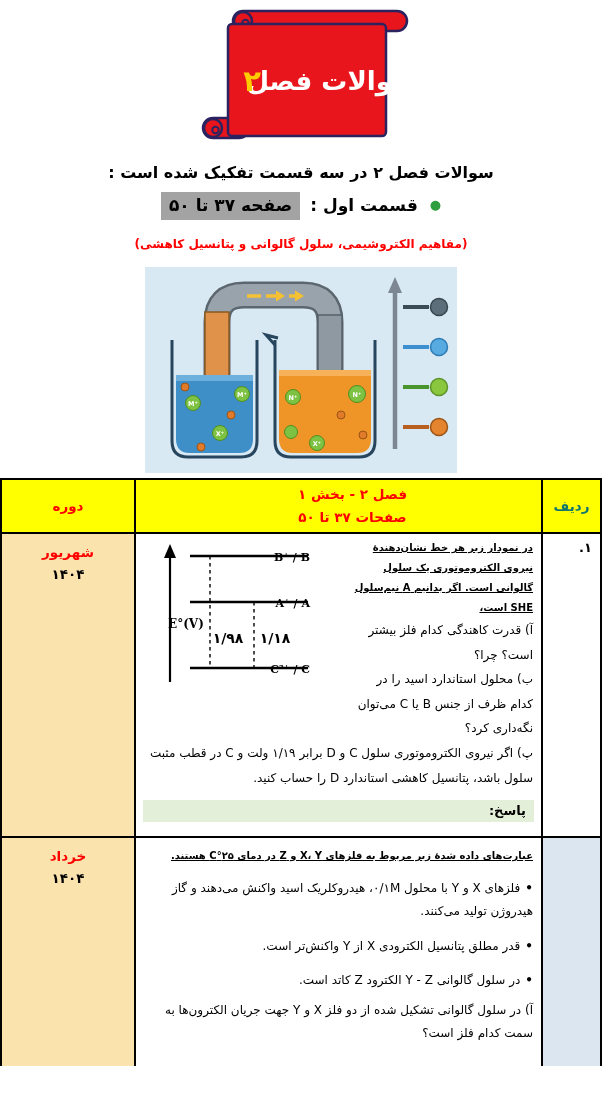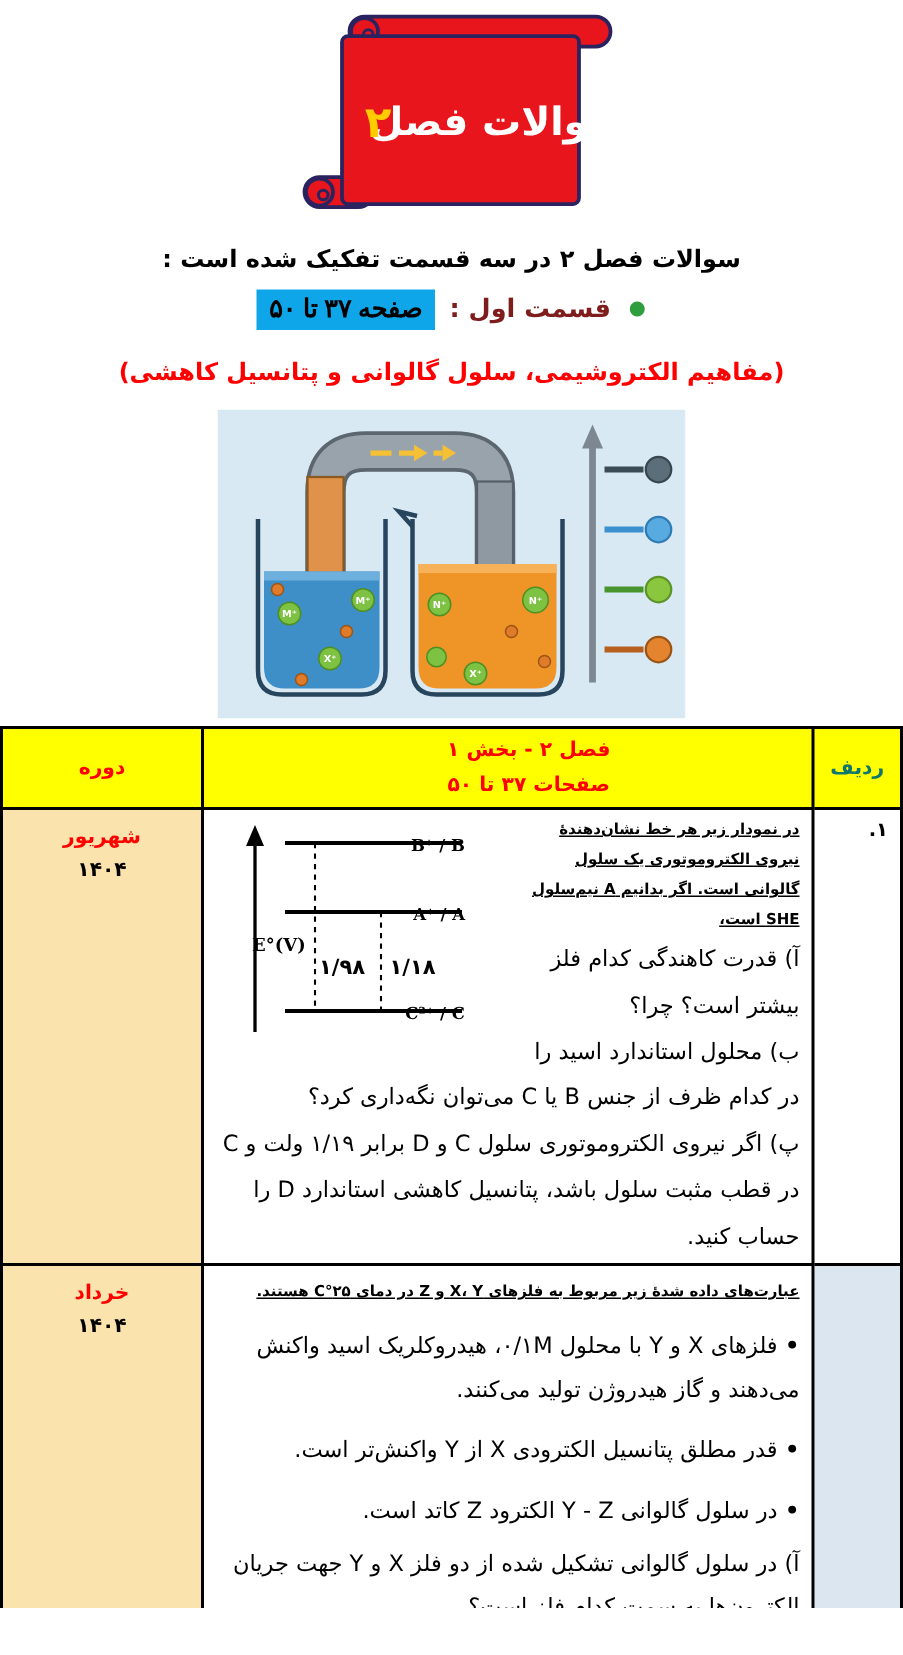--- a/index.html
+++ b/index.html
@@ -4,23 +4,23 @@
 <style>
   html,body{margin:0;padding:0;background:#ffffff;}
   .page{position:relative;width:602px;height:1103px;overflow:hidden;background:#fff;
         font-family:"DejaVu Sans",sans-serif;}
   
   .banner{position:relative;height:150px;}
   
   .heading{margin-top:13px;text-align:center;font-size:16px;font-weight:700;color:#000;direction:rtl;}
   .part-line{margin-top:13px;text-align:center;direction:rtl;font-size:17px;font-weight:700;}
   .part-bullet{color:#2e9e3e;font-size:13px;vertical-align:2px;margin-left:6px;}
-  .part-label{color:#7f1d1d;margin-top:43px;}
-  .part-pages{background:#0ea5e9;color:#000;padding:3px 8px 5px 8px;margin-right:4px;font-family:Liberation Serif, serif;}
-  .topic{margin-top:22px;text-align:center;direction:rtl;font-size:16px;font-weight:700;color:#ff0000;}
+  .part-label{color:#000000;margin-top:43px;}
+  .part-pages{background:#a3a3a3;color:#000;padding:3px 8px 5px 8px;margin-right:4px;}
+  .topic{margin-top:22px;text-align:center;direction:rtl;font-size:12px;font-weight:700;color:#ff0000;}
   
   .figure-wrap{margin:16px auto 0 auto;width:312px;height:206px;}
   
   .qtable{margin-top:5px;display:grid;grid-template-columns:57px 1fr 132px;
           grid-template-rows:54px 304px 1fr;direction:rtl;
           border:2px solid #000;border-bottom:none;height:586px;}
   .cell{box-sizing:border-box;overflow:hidden;}
   .col-mid{border-left:2px solid #000;border-right:2px solid #000;padding-left:28px;}
   .rb{border-bottom:2px solid #000;}
   .hd{background:#ffff00;display:flex;flex-direction:column;align-items:center;justify-content:center;}
@@ -28,21 +28,21 @@
   .hd-black{color:#0f766e;font-weight:700;font-size:13.5px;}
   .num-cell{background:#fff;padding:6px 8px 0 0;font-weight:700;font-size:13px;direction:rtl;}
   .num-cell2{background:#dce6f1;}
   .period-cell{background:#fbe3ae;padding:6px 0 0 0;text-align:center;font-weight:700;font-size:13.5px;}
   .period-month{color:#ff0000;line-height:1.8;}
   .period-year{color:#000;line-height:1.6;}
   .content-cell{background:#fff;padding:4px 6px 0 6px;direction:rtl;}
   
   .q1body{direction:rtl;}
   .ediagram{float:left;width:208px;height:150px;margin:2px 4px 2px 0;}
-  .qp{margin:0;padding:0 2px;font-size:15px;color:#000;line-height:2.05;text-align:right;}
+  .qp{margin:0;padding:0 2px;font-size:12px;color:#000;line-height:2.05;text-align:right;}
   .qp.bold{font-weight:700;font-size:10px;line-height:2.0;text-decoration:underline;}
   .answer-label{clear:both;background:#e4efd9;margin:10px 1px 0 1px;padding:3px 8px 4px 8px;
                 font-weight:700;font-size:13px;text-align:right;direction:rtl;}
   
   .q2 .qp{line-height:1.9;margin-top:2px;}
   .q2 .qp.bold{margin-top:4px;}
   .q2 .bullet-line{margin-top:12px;}
   .q2 .dot{font-weight:700;margin-left:5px;}
   .q2 .part{margin-top:7px;}
 </style>

